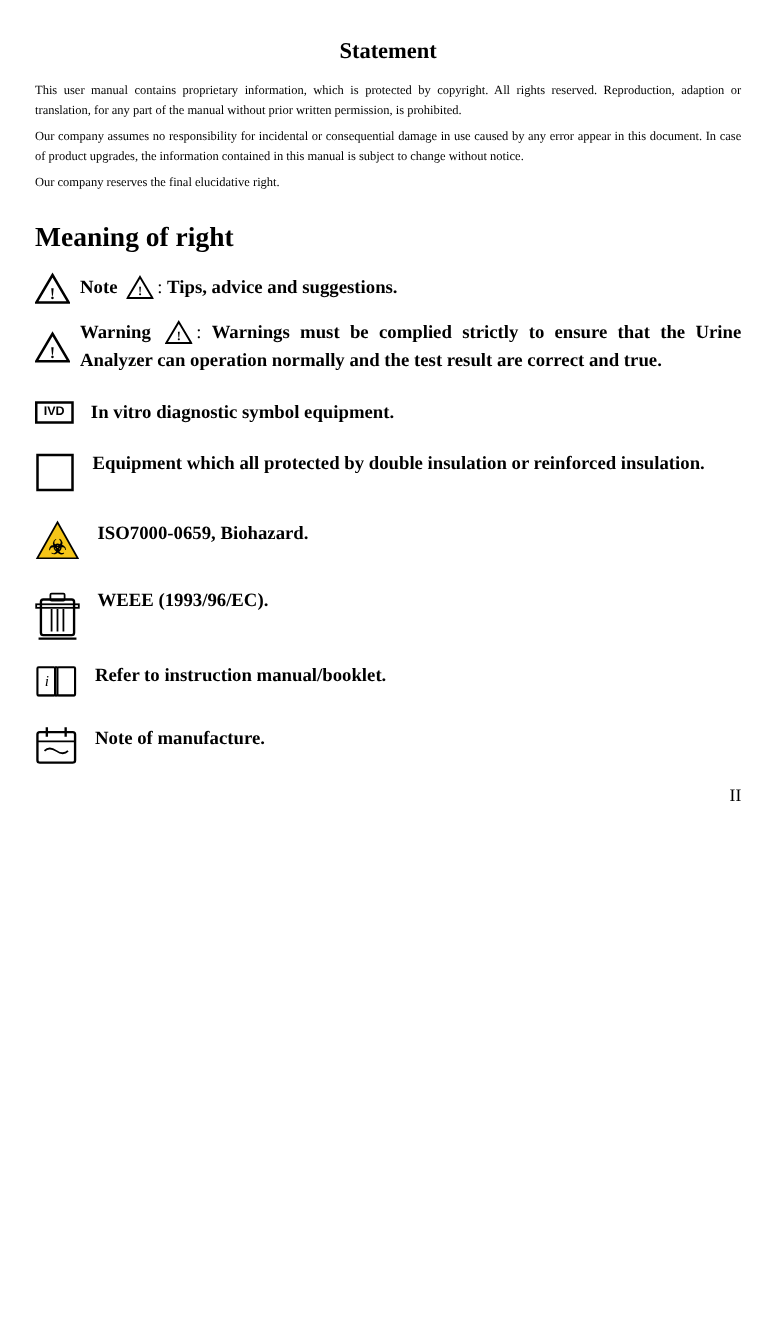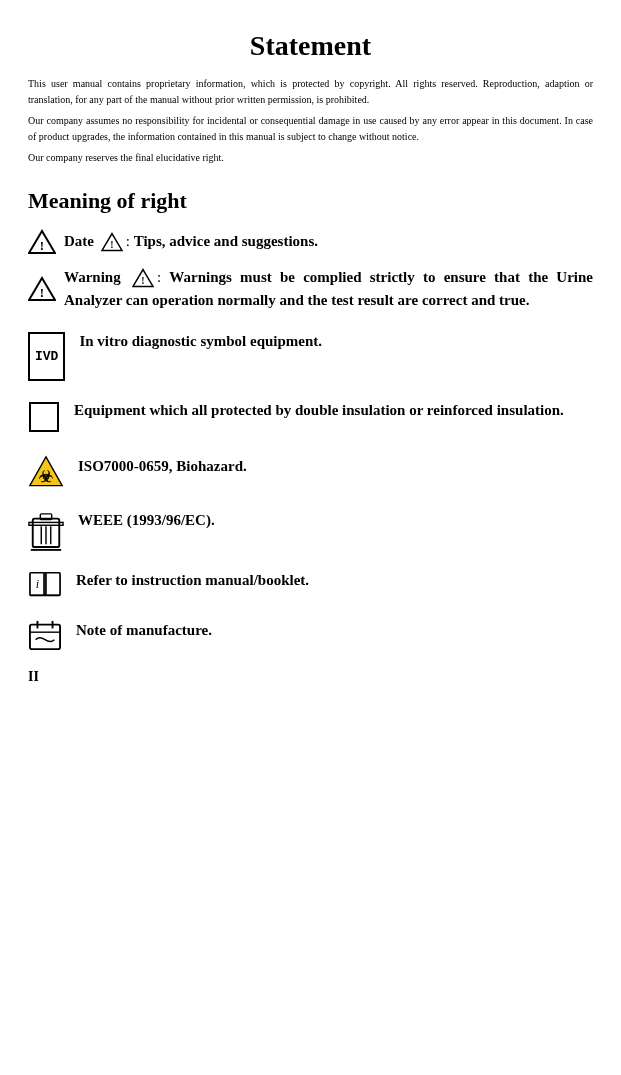--- a/index.html
+++ b/index.html
@@ -7,21 +7,21 @@
       width: 621px;
       min-height: 1075px;
       background: #fff;
       font-family: "Times New Roman", Times, serif;
       font-size: 15px;
       color: #000;
       padding: 30px 28px 30px 28px;
     }
     h1.page-title {
       text-align: center;
-      font-size: 28px;
+      font-size: 18px;
       font-weight: bold;
       margin-bottom: 14px;
       font-family: "Times New Roman", Times, serif;
     }
     .body-text {
       text-align: justify;
       line-height: 1.55;
       margin-bottom: 6px;
       font-size: 10px;
     }
@@ -53,24 +53,24 @@
       font-weight: bold;
     }
     
     .triangle-icon {
       width: 28px;
       height: 28px;
     }
     
     .ivd-box {
       border: 2px solid #000;
-      padding: 16px 5px;
-      font-size: 13px;
-      font-weight: bold;
-      font-family: Liberation Mono, monospace;
+      padding: 2px 5px;
+      font-size: 10px;
+      font-weight: bold;
+      font-family: Liberation Sans, sans-serif;
       line-height: 1;
       display: inline-block;
     }
     
     .biohazard-icon {
       width: 36px;
       height: 36px;
     }
     
     .weee-icon {
@@ -81,23 +81,22 @@
     .book-icon {
       width: 34px;
       height: 32px;
     }
     
     .calendar-icon {
       width: 34px;
       height: 32px;
     }
     .page-num {
-      text-align: left;
+      text-align: right;
       font-size: 14px;
-      font-weight: bold;
     }
     .note-warning-section {
       margin-bottom: 18px;
     }
     .note-row {
       display: flex;
       align-items: center;
       margin-bottom: 10px;
     }
     .note-row .symbol-icon {
@@ -117,21 +116,21 @@
 
 <div class="note-warning-section">
   <div class="note-row">
     <div class="symbol-icon">
       <svg class="triangle-icon" viewBox="0 0 28 26" xmlns="http://www.w3.org/2000/svg">
         <polygon points="14,2 27,24 1,24" fill="none" stroke="#000" stroke-width="2"></polygon>
         <text x="14" y="21" text-anchor="middle" font-size="13" font-family="Times New Roman" font-weight="bold">!</text>
       </svg>
     </div>
     <div class="symbol-text">
-      <b>Date</b>
+      <b>Note</b>
       <svg style="vertical-align:middle;margin:0 3px;" width="22" height="20" viewBox="0 0 28 26" xmlns="http://www.w3.org/2000/svg">
         <polygon points="14,2 27,24 1,24" fill="none" stroke="#000" stroke-width="2"></polygon>
         <text x="14" y="21" text-anchor="middle" font-size="13" font-family="Times New Roman" font-weight="bold">!</text>
       </svg>: <b>Tips, advice and suggestions.</b>
     </div>
   </div>
 
   <div class="note-row">
     <div class="symbol-icon">
       <svg class="triangle-icon" viewBox="0 0 28 26" xmlns="http://www.w3.org/2000/svg">

